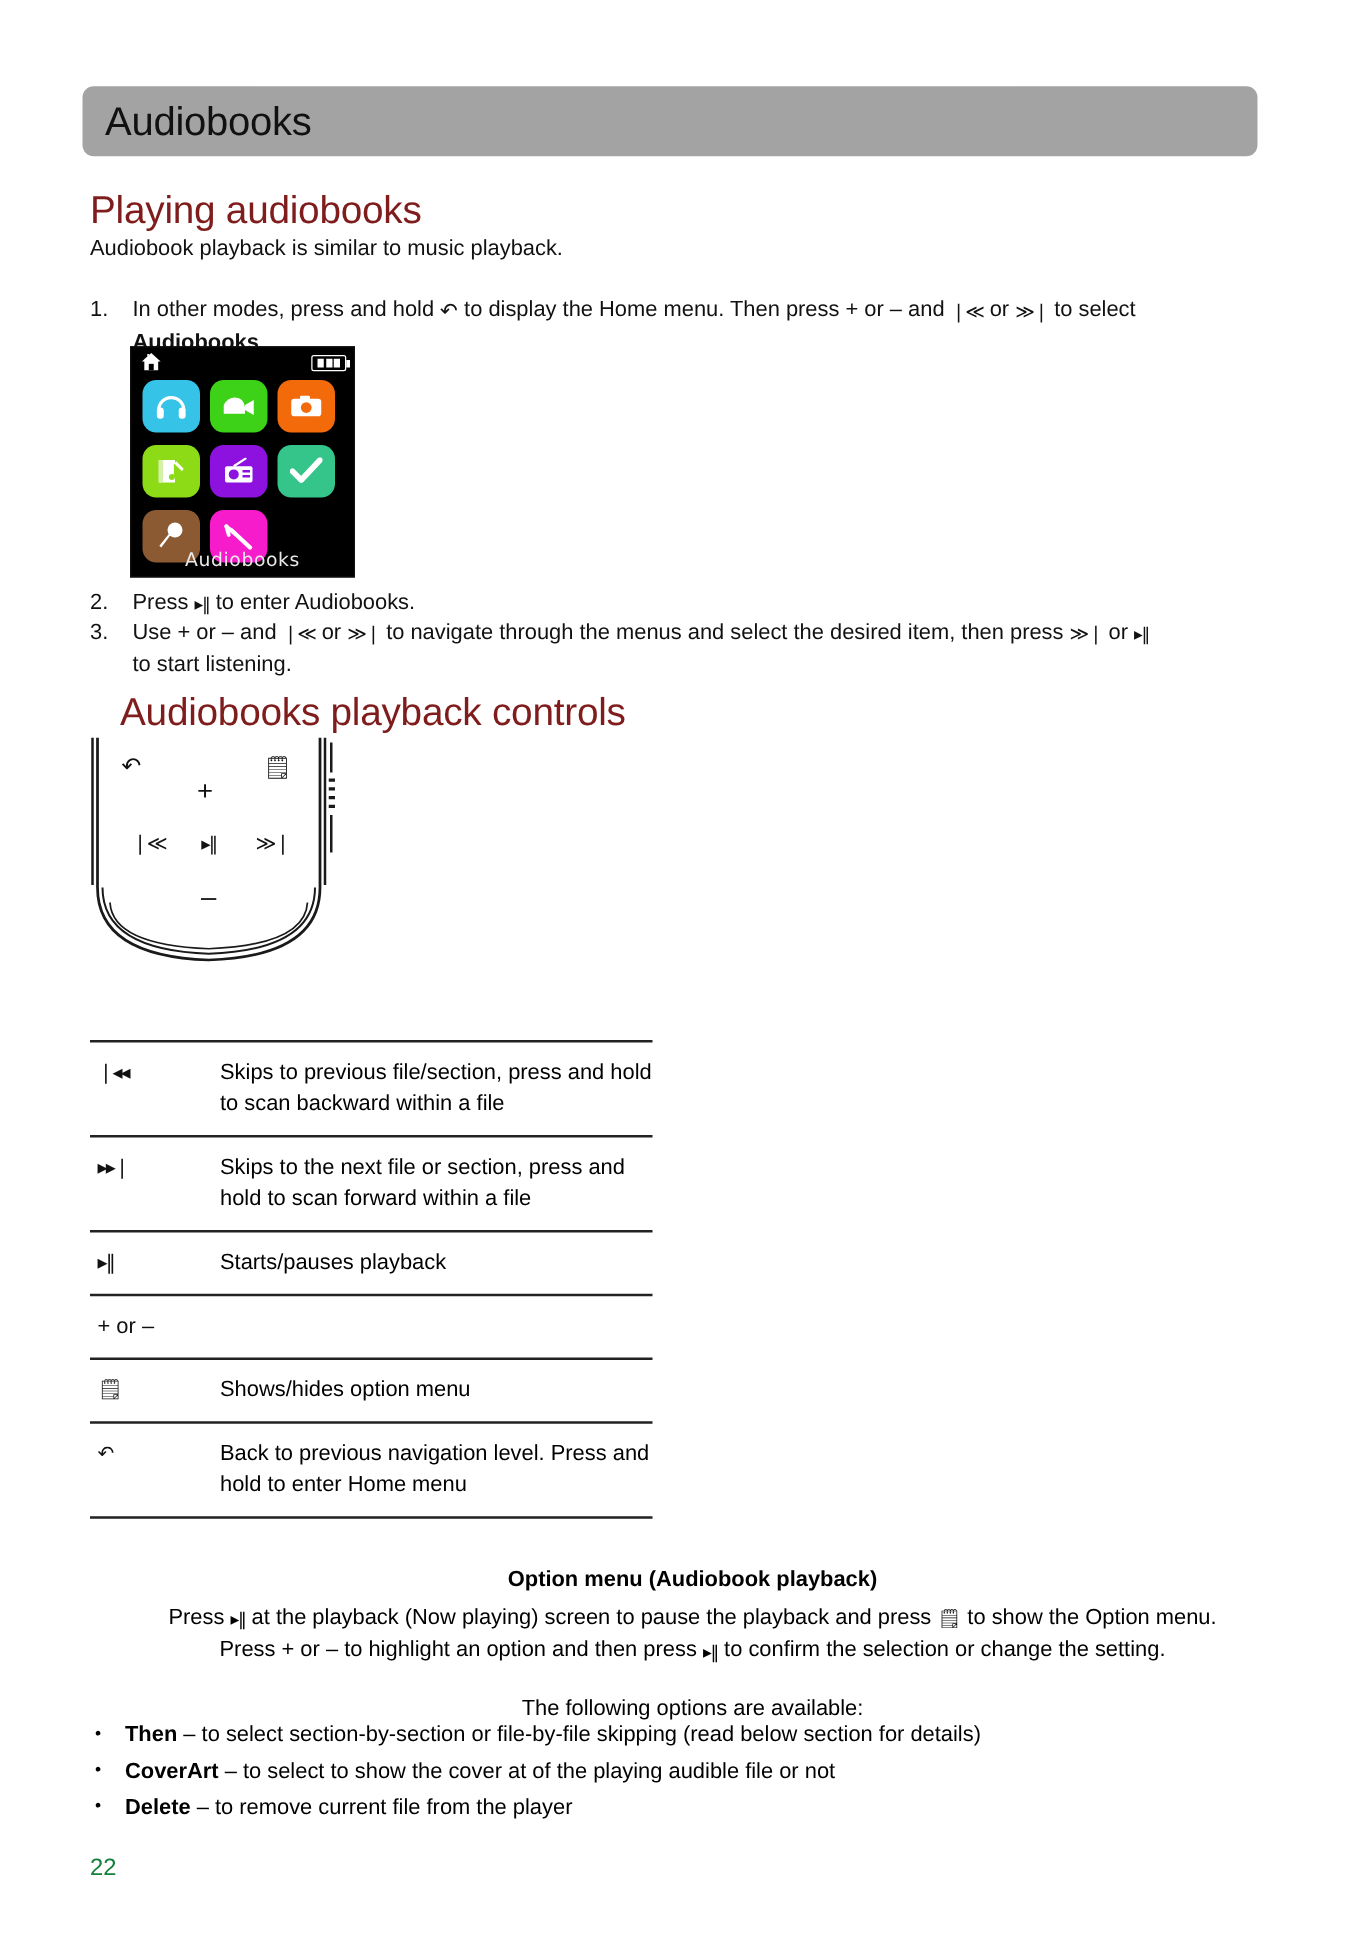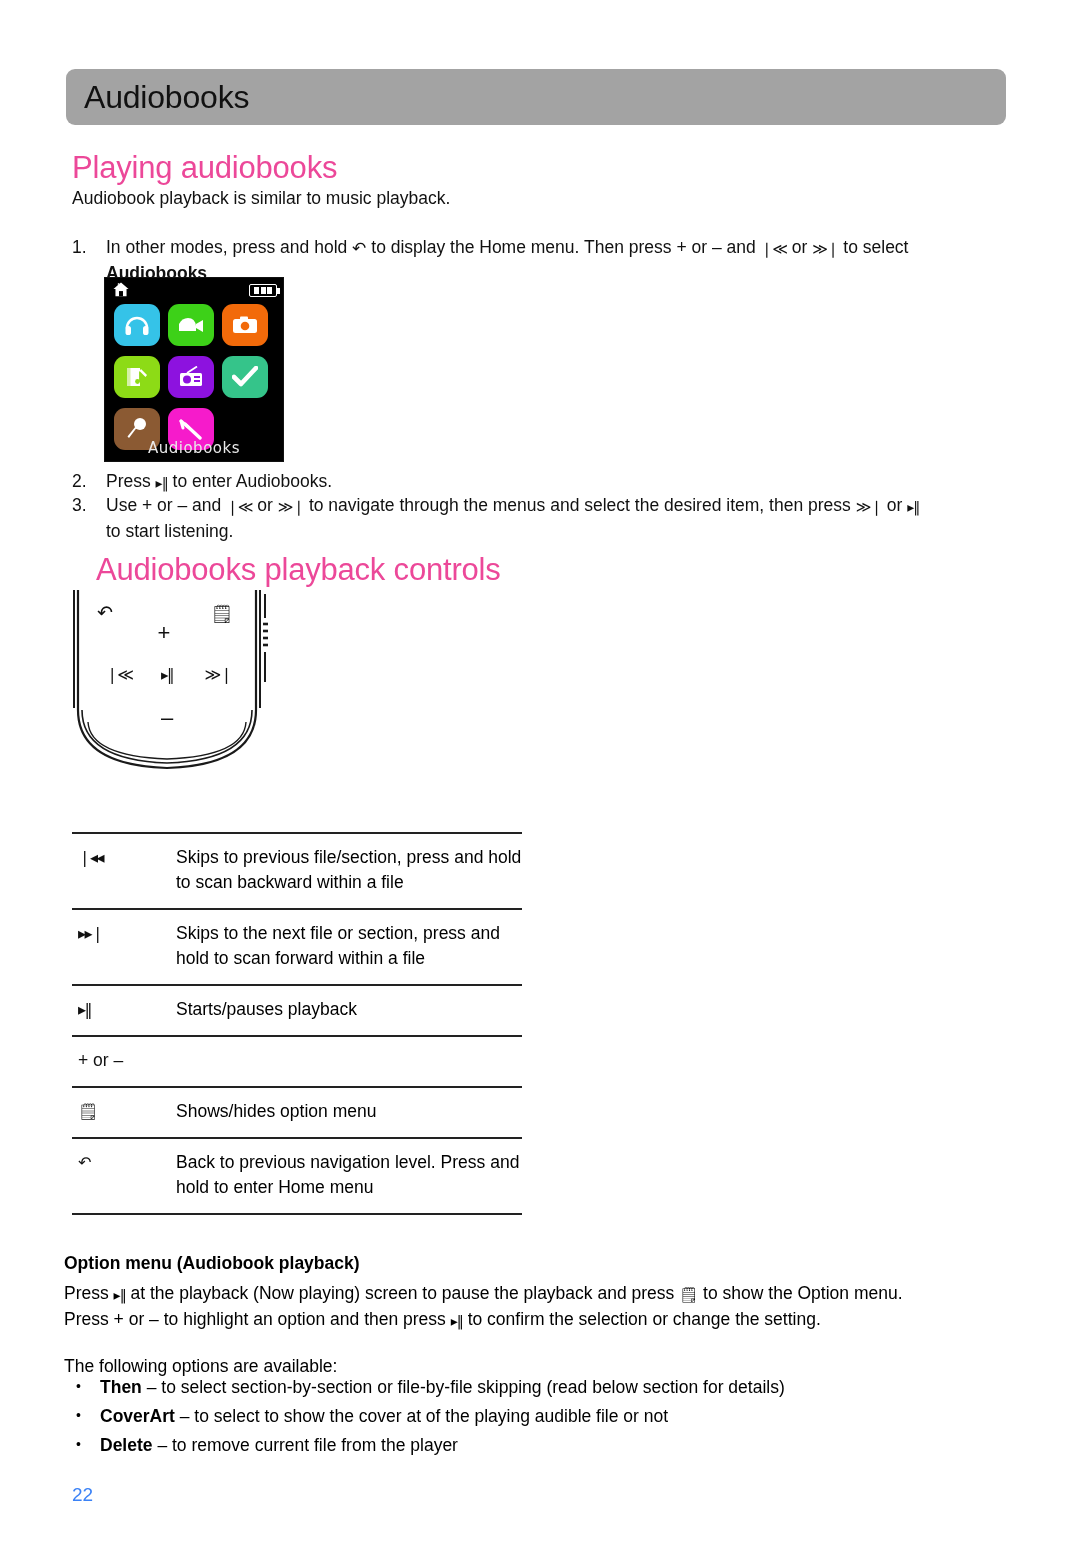--- a/index.html
+++ b/index.html
@@ -36,21 +36,21 @@
     letter-spacing: -0.2px;
     color: #111;
     margin-left: 18px;
   }
 
   
   .h1 {
     position: absolute;
     font-size: 31px;
     font-weight: 400;
-    color: #ec4899;
+    color: #7f1d1d;
     letter-spacing: -0.2px;
     white-space: nowrap;
   }
   .para {
     position: absolute;
     font-size: 17.5px;
     line-height: 25px;
     color: #111;
   }
   .bold { font-weight: bold; }
@@ -189,21 +189,21 @@
     letter-spacing: -1.5px;
   }
   .ctrl-desc {
     flex: 1;
     font-size: 17.5px;
     line-height: 25px;
     color: #000000;
   }
 
   
-  .opt-block { position: absolute; left: 64px; top: 1253px; width: 940px; }
+  .opt-block { position: absolute; left: 84px; top: 1253px; width: 940px; text-align: center; }
   .opt-head { font-size: 17.5px; font-weight: bold; margin-bottom: 7px; }
   .opt-line { font-size: 17.5px; line-height: 25.5px; }
   .opt-gap { height: 22px; }
   .bullets { position: absolute; left: 72px; top: 1375px; width: 940px; }
   .bullet {
     font-size: 17.5px;
     line-height: 25px;
     padding-left: 28px;
     position: relative;
     margin-bottom: 4px;
@@ -212,21 +212,21 @@
     content: "\2022";
     position: absolute;
     left: 4px; top: -1px;
     font-size: 14px;
   }
 
   .page-num {
     position: absolute;
     left: 72px; top: 1484px;
     font-size: 19px;
-    color: #3b82f6;
+    color: #15803d;
   }
 </style>
 </head>
 <body>
 
 <div class="page">
 
   <div class="chapter-bar">
     <span class="title">Audiobooks</span>
   </div>

